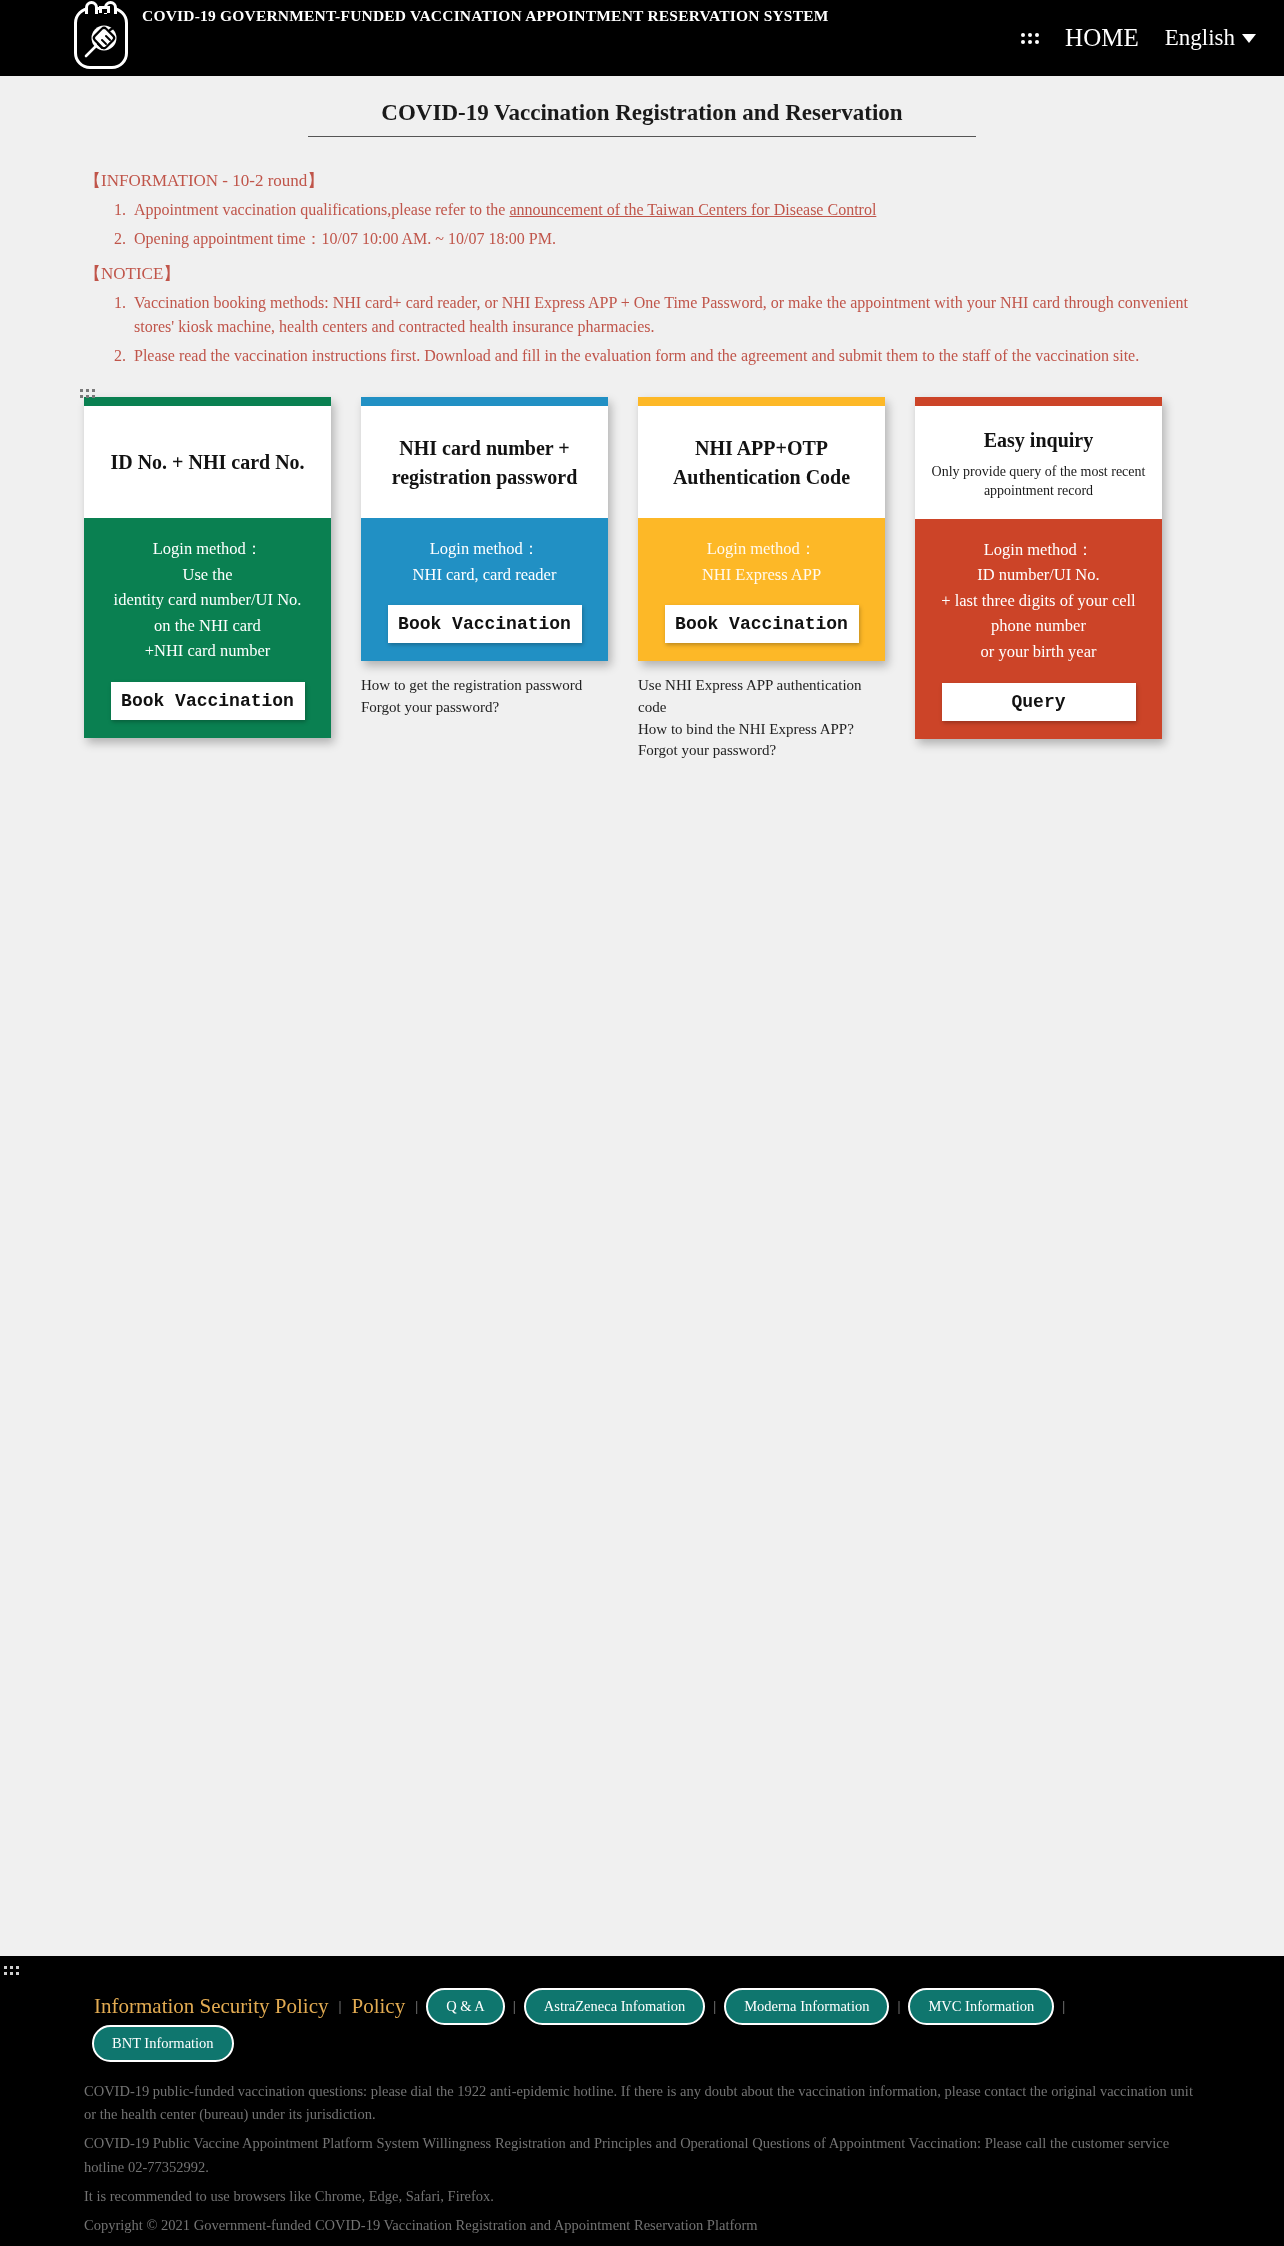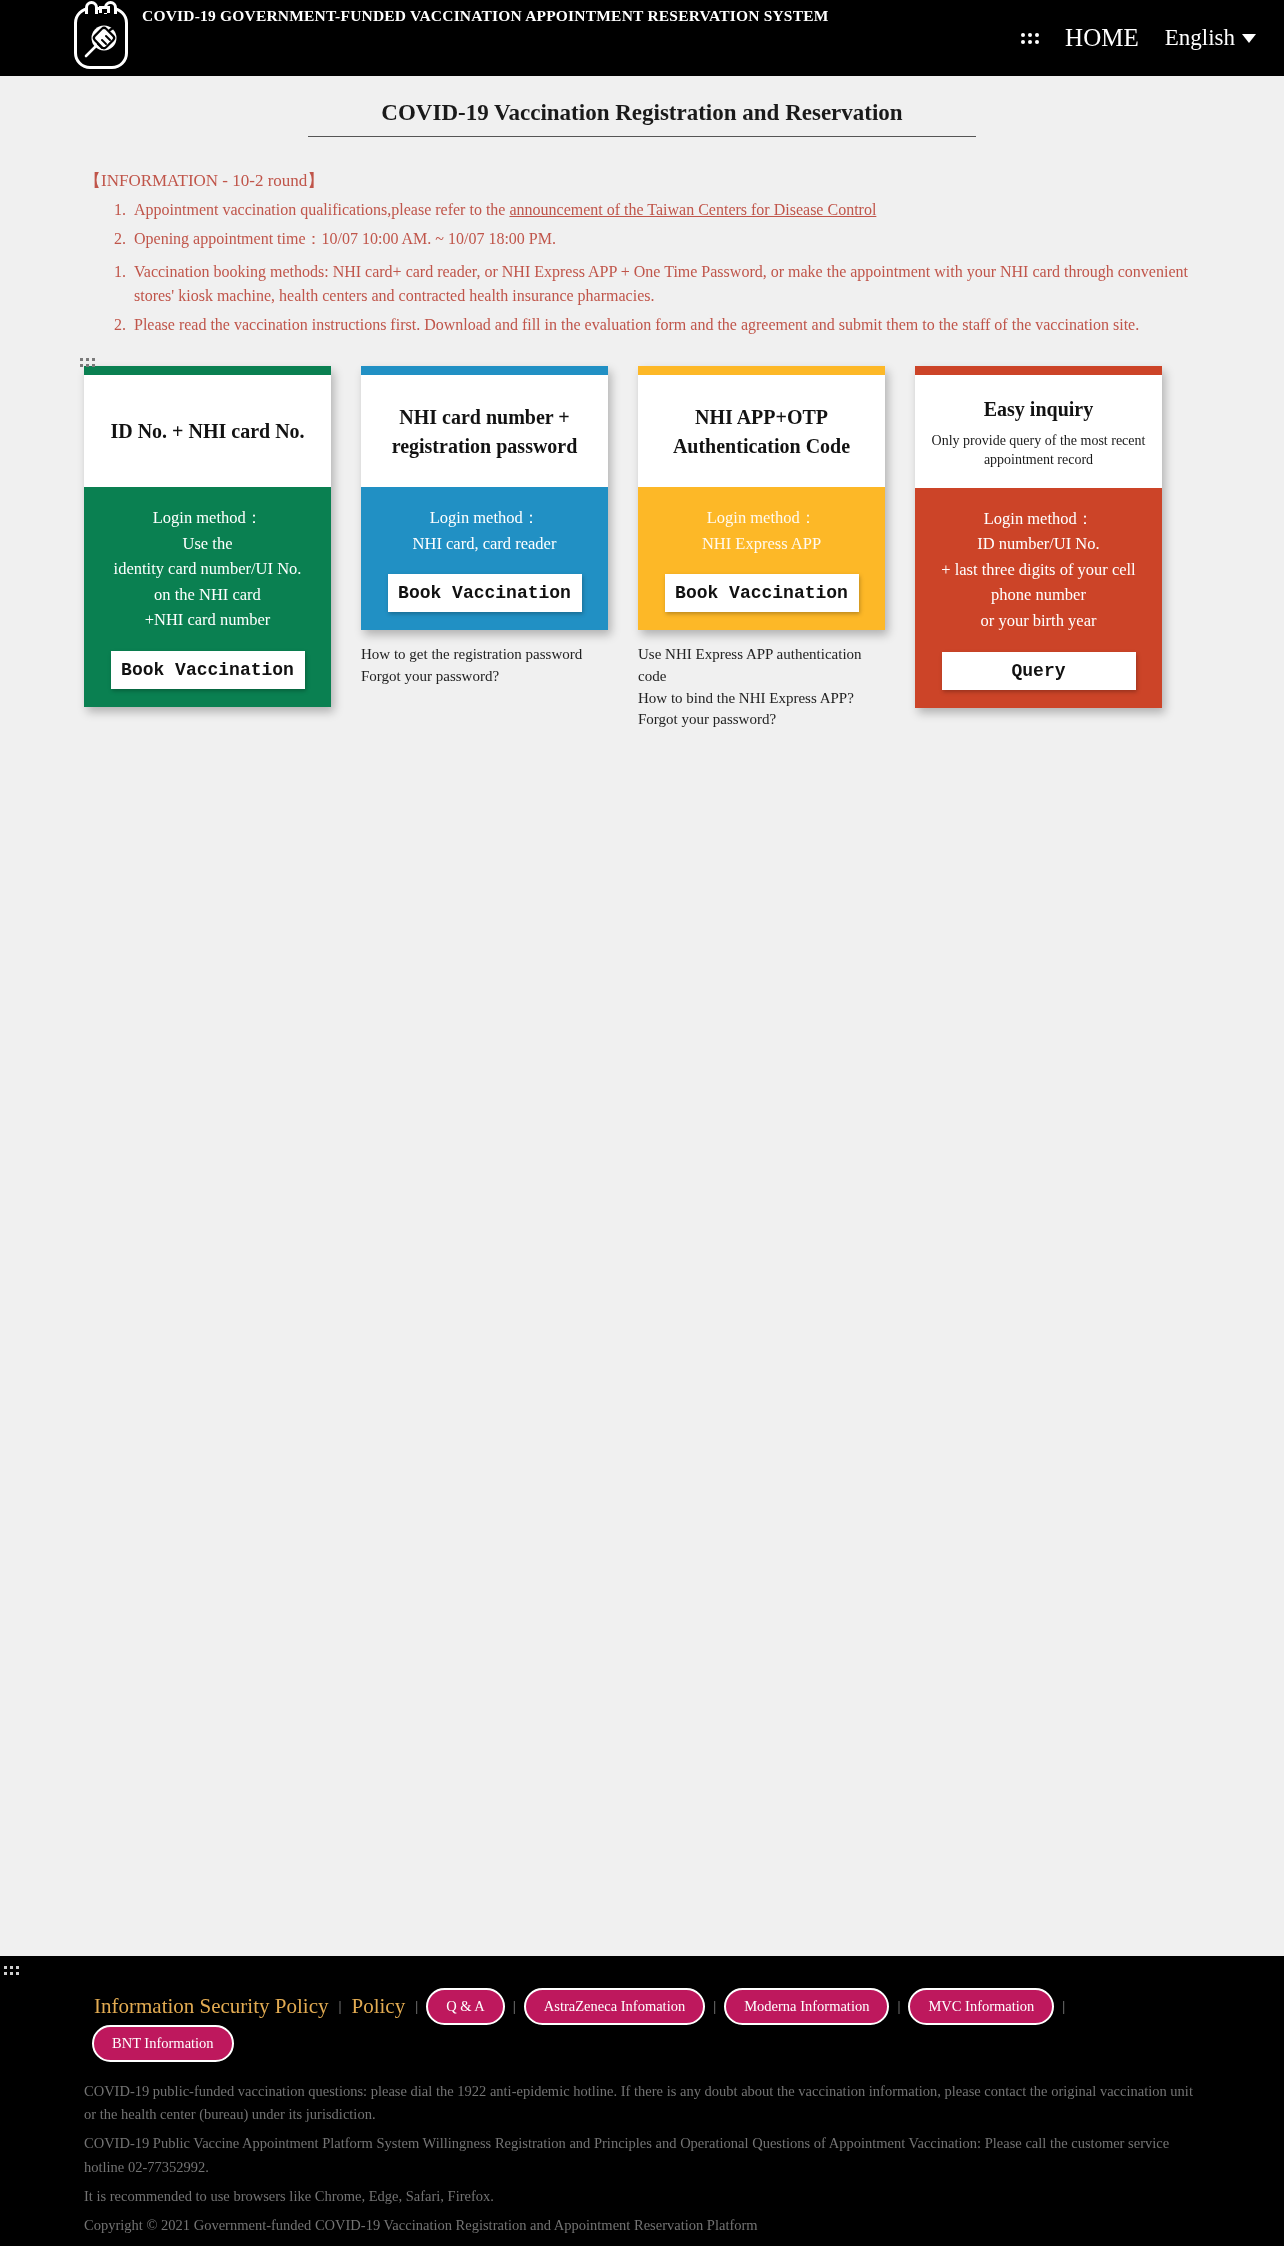--- a/index.html
+++ b/index.html
@@ -228,21 +228,21 @@
   }
   .flink {
     color: #e2ab52;
     font-size: 21px;
     text-decoration: none;
     padding: 0 10px;
   }
   .sep { color: #8a8a8a; font-size: 15px; }
   .pill {
     display: inline-block;
-    background: #be185d;
+    background: #0f766e;
     color: #fff;
     border: 2px solid #fff;
     border-radius: 26px;
     padding: 8px 18px;
     margin: 0 8px;
     font-size: 14.5px;
     text-decoration: none;
     white-space: nowrap;
   }
   .footer-note {
@@ -302,20 +302,21 @@
   <div class="notice-wrap">
 
     <div class="notice-head">【INFORMATION - 10-2 round】</div>
     <ol class="notice-list">
       <li>
         <span>Appointment vaccination qualifications,please refer to the </span><a href="#">announcement of the Taiwan Centers for Disease Control</a>
       </li>
       <li>Opening appointment time：10/07 10:00 AM. ~ 10/07 18:00 PM.</li>
     </ol>
 
+    <div class="notice-head">【NOTICE】</div>
     <ol class="notice-list">
       <li>Vaccination booking methods: NHI card+ card reader, or NHI Express APP + One Time Password, or make the appointment with your NHI card through convenient stores' kiosk machine, health centers and contracted health insurance pharmacies.</li>
       <li>Please read the vaccination instructions first. Download and fill in the evaluation form and the agreement and submit them to the staff of the vaccination site.</li>
     </ol>
   </div>
 
   <div class="cards-zone">
     <span class="a11y-anchor">
       <i></i>
         <i></i>

